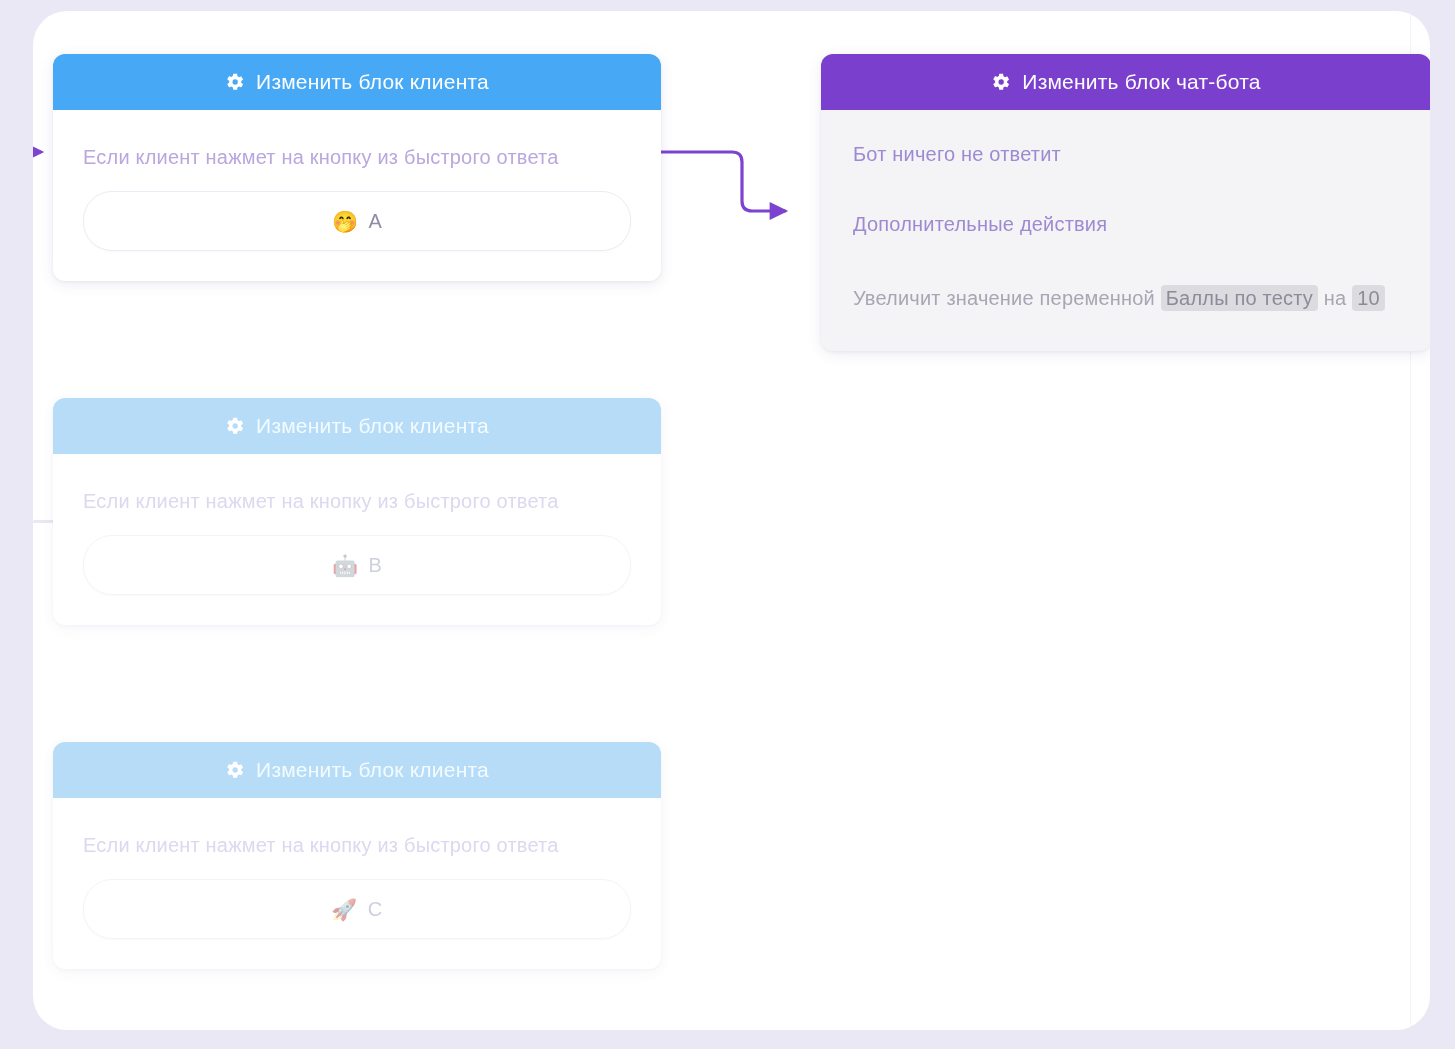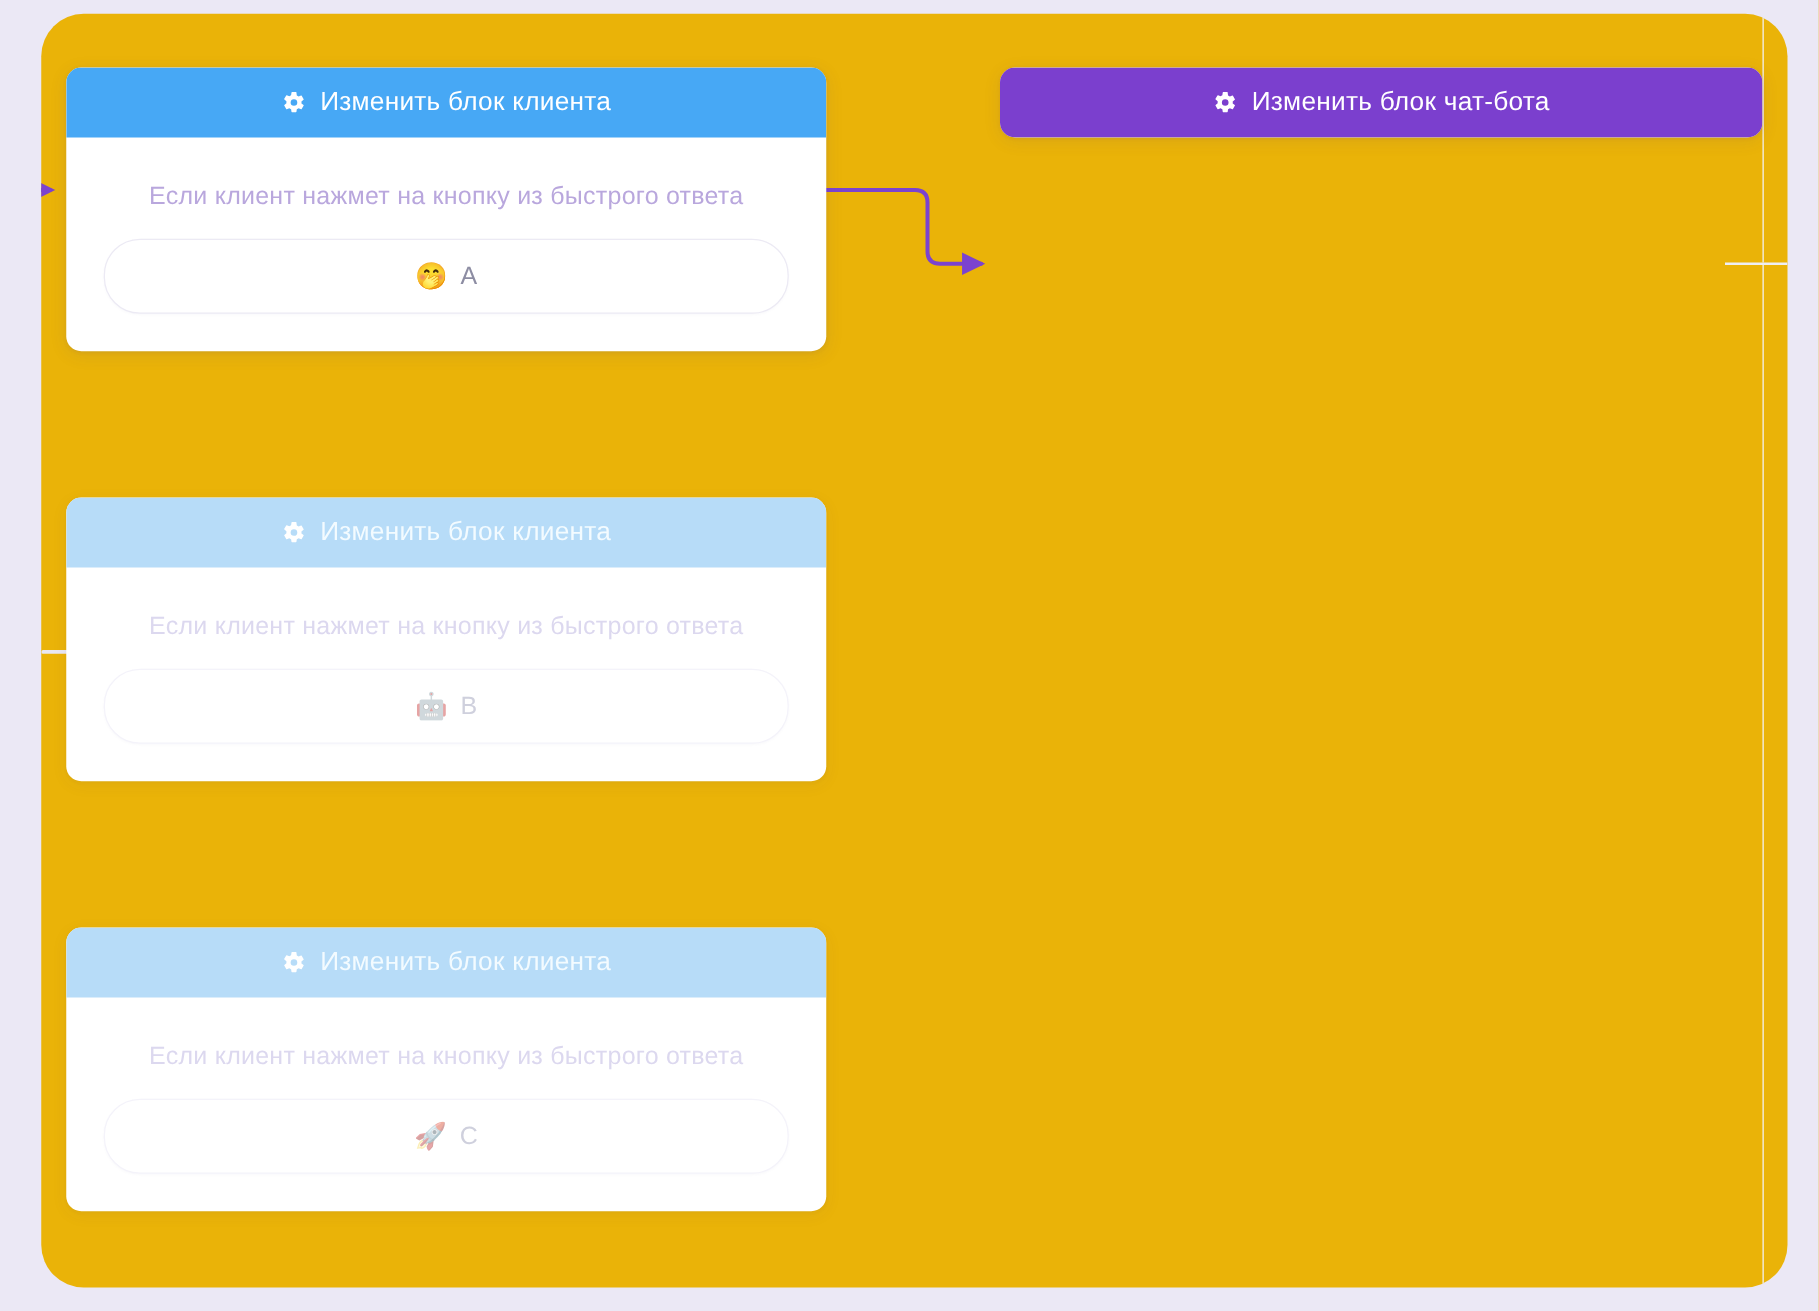--- a/index.html
+++ b/index.html
@@ -16,24 +16,23 @@
     position: relative;
   }
 
   
   #canvas {
     position: absolute;
     left: 33px;
     top: 11px;
     width: 1397px;
     height: 1019px;
-    background: #eab308;
+    background: #ffffff;
     border-radius: 34px;
     overflow: hidden;
-    text-align: center;
   }
 
   
   .lane {
     position: absolute;
     background: #f3f3f8;
     pointer-events: none;
   }
   .lane-v {
     width: 1px;
@@ -132,21 +131,21 @@
     color: #cfd0dd;
     border-color: #f4f3fa;
   }
   .card.dimmed .reply-emoji { opacity: 0.42; }
 
   #card-client-b { left: 20px; top: 387px; }
   #card-client-c { left: 20px; top: 731px; }
 
   
   #card-bot {
-    left: 767px;
+    left: 788px;
     top: 43px;
     width: 610px;
     background: #f4f4f7;
   }
   #card-bot .card-header { background: #7b3fce; }
   #card-bot .card-body { padding: 30px 32px 34px 32px; }
 
   .bot-line {
     font-size: 20px;
     color: #9d8ad0;
@@ -254,15 +253,20 @@
 
   <div class="card" id="card-bot">
     <div class="card-header">
       <span class="gear-icon">
         <svg viewBox="0 0 24 24" width="20" height="20" aria-hidden="true">
           <path fill="#ffffff" d="M19.4 13a7.6 7.6 0 0 0 0-2l2-1.6a.5.5 0 0 0 .12-.62l-1.9-3.28a.5.5 0 0 0-.6-.22l-2.35.95a7.4 7.4 0 0 0-1.73-1l-.36-2.5A.5.5 0 0 0 14.1 2H10.3a.5.5 0 0 0-.49.42l-.36 2.5a7.4 7.4 0 0 0-1.73 1l-2.35-.95a.5.5 0 0 0-.6.22L2.87 8.47a.5.5 0 0 0 .12.62l2 1.6a7.6 7.6 0 0 0 0 2l-2 1.6a.5.5 0 0 0-.12.62l1.9 3.28a.5.5 0 0 0 .6.22l2.35-.95c.53.4 1.11.74 1.73 1l.36 2.5a.5.5 0 0 0 .49.42h3.8a.5.5 0 0 0 .49-.42l.36-2.5a7.4 7.4 0 0 0 1.73-1l2.35.95a.5.5 0 0 0 .6-.22l1.9-3.28a.5.5 0 0 0-.12-.62ZM12.2 15.2a3.2 3.2 0 1 1 0-6.4 3.2 3.2 0 0 1 0 6.4Z"></path>
         </svg>
       </span>
       <span>Изменить блок чат-бота</span>
     </div>
+    <div class="card-body">
+      <p class="bot-line">Бот ничего не ответит</p>
+      <p class="bot-line">Дополнительные действия</p>
+      <p class="bot-line muted"><span>Увеличит значение переменной</span> <span class="chip">Баллы по тесту</span> <span>на</span> <span class="chip">10</span></p>
+    </div>
   </div>
 
 </div>
 
 </body></html>

